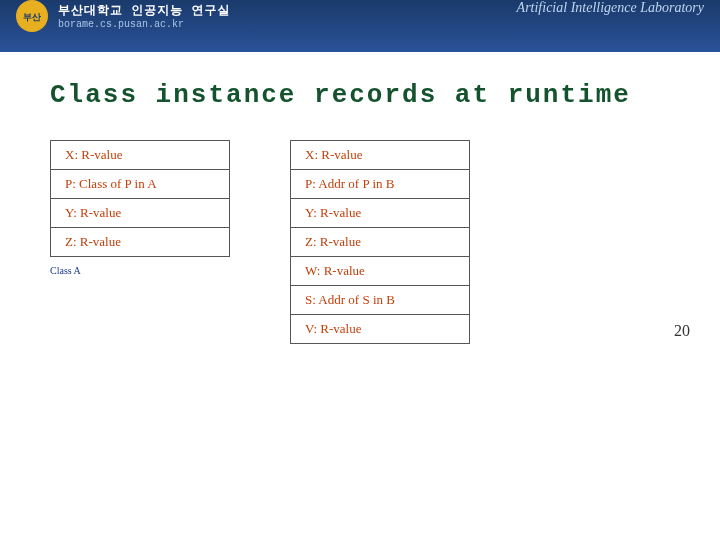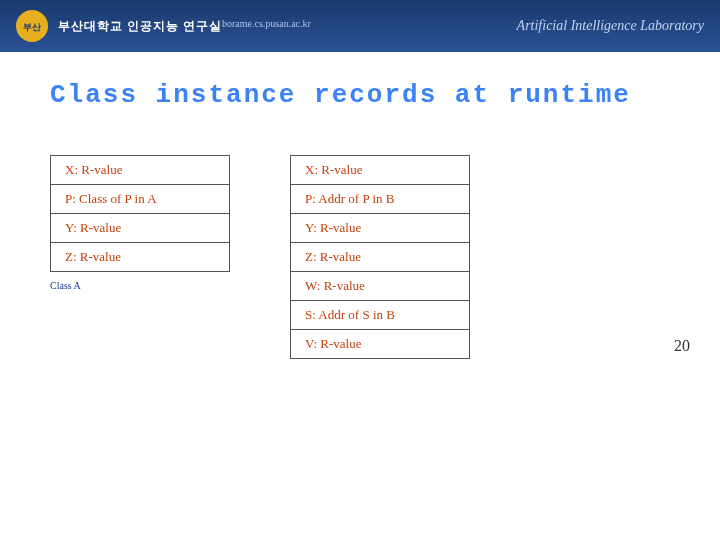--- a/index.html
+++ b/index.html
@@ -12,21 +12,21 @@
       overflow: hidden;
       position: relative;
     }
 
     
     .header {
       width: 100%;
       height: 52px;
       background: linear-gradient(to bottom, #1a3a6b, #2a5298);
       display: flex;
-      align-items: center;
+      align-items: flex-start;
       justify-content: space-between;
       padding: 0 16px;
     }
 
     .header-left {
       display: flex;
       align-items: center;
       gap: 10px;
     }
 
@@ -38,21 +38,22 @@
       display: flex;
       align-items: center;
       justify-content: center;
       font-size: 10px;
       color: #1a3a6b;
       font-weight: bold;
     }
 
     .header-text-block {
       display: flex;
-      flex-direction: row;
+      flex-direction: column;
+      font-family: Liberation Mono, monospace;
     }
 
     .header-title-kr {
       font-size: 12px;
       color: #ffffff;
       font-weight: bold;
       letter-spacing: 1px;
     }
 
     .header-subtitle {
@@ -69,22 +70,22 @@
     
     .main-content {
       padding: 28px 50px 20px 50px;
       position: relative;
     }
 
     
     .page-title {
       font-size: 26px;
       font-weight: bold;
-      color: #3b82f6;
-      margin-bottom: 45px;
+      color: #14532d;
+      margin-bottom: 30px;
       letter-spacing: 2px;
       font-family: 'Courier New', Courier, monospace;
     }
 
     
     .columns-wrapper {
       display: flex;
       gap: 60px;
       align-items: flex-start;
       margin-top: 10px;

